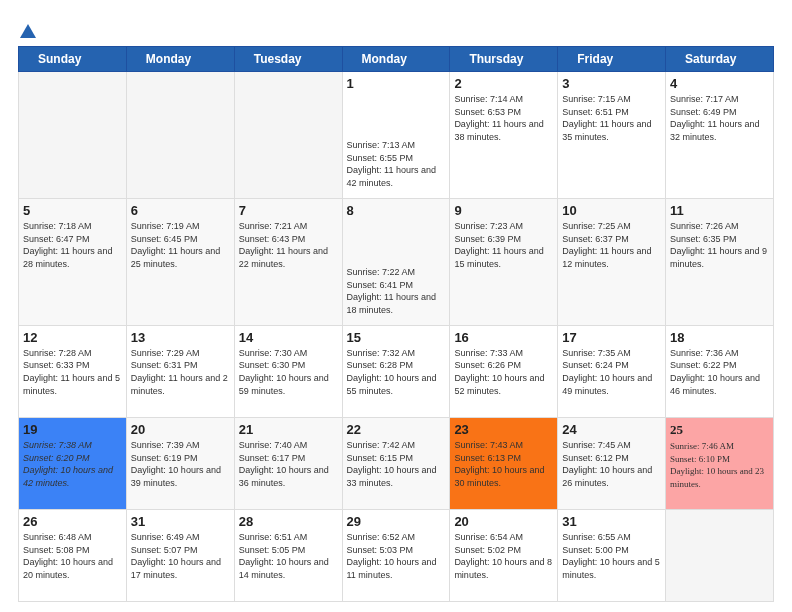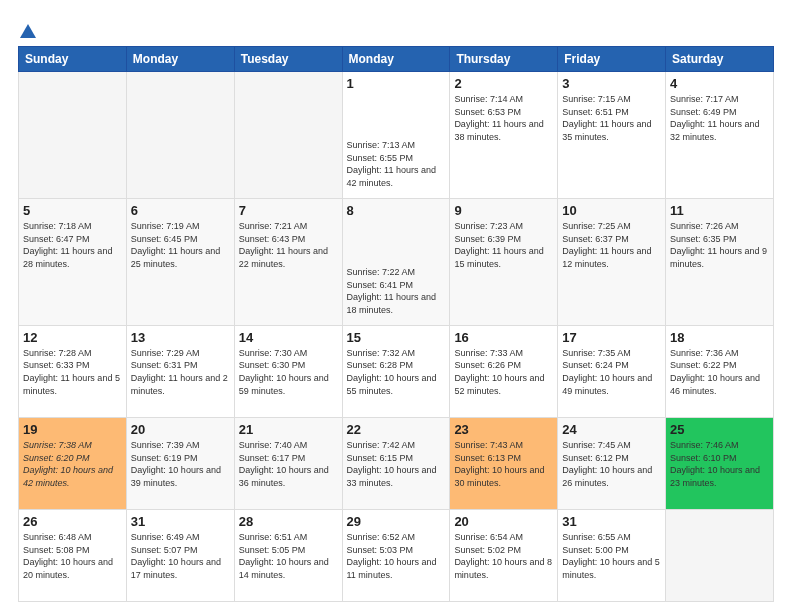--- a/index.html
+++ b/index.html
@@ -49,21 +49,21 @@
       border: 1px solid #ccc;
       border-collapse: collapse;
       width: 100%;
       table-layout: fixed;
     }
     .calendar th {
       background: #2563b0;
       color: #fff;
       font-size: 12px;
       font-weight: bold;
-      padding: 5px 6px;
+      padding: 5px 19px;
       text-align: left;
       border: 1px solid #1e50a0;
     }
     .calendar td {
       vertical-align: top;
       border: 1px solid #ddd;
       padding: 4px 4px 3px 4px;
       font-size: 9.5px;
       color: #333;
       height: 88px;
@@ -235,21 +235,21 @@
 Daylight: 10 hours and 49 minutes.</div>
           </td>
           <td>
             <span class="day-number">18</span>
             <div class="day-info" style="white-space: pre-line;">Sunrise: 7:36 AM
 Sunset: 6:22 PM
 Daylight: 10 hours and 46 minutes.</div>
           </td>
         </tr>
         <tr>
-          <td style="background: #fdba74;">
+          <td style="background: #3b82f6;">
             <span class="day-number">19</span>
             <div class="day-info" style="white-space: pre-line; font-style: italic;">Sunrise: 7:38 AM
 Sunset: 6:20 PM
 Daylight: 10 hours and 42 minutes.</div>
           </td>
           <td style="background: rgb(248, 248, 248);">
             <span class="day-number">20</span>
             <div class="day-info" style="white-space: pre-line;">Sunrise: 7:39 AM
 Sunset: 6:19 PM
 Daylight: 10 hours and 39 minutes.</div>
@@ -259,33 +259,33 @@
             <div class="day-info" style="white-space: pre-line;">Sunrise: 7:40 AM
 Sunset: 6:17 PM
 Daylight: 10 hours and 36 minutes.</div>
           </td>
           <td style="background: rgb(248, 248, 248);">
             <span class="day-number">22</span>
             <div class="day-info" style="white-space: pre-line;">Sunrise: 7:42 AM
 Sunset: 6:15 PM
 Daylight: 10 hours and 33 minutes.</div>
           </td>
-          <td style="background: #fdba74;">
+          <td style="background: #f97316;">
             <span class="day-number">23</span>
             <div class="day-info" style="white-space: pre-line;">Sunrise: 7:43 AM
 Sunset: 6:13 PM
 Daylight: 10 hours and 30 minutes.</div>
           </td>
           <td style="background: rgb(248, 248, 248);">
             <span class="day-number">24</span>
             <div class="day-info" style="white-space: pre-line;">Sunrise: 7:45 AM
 Sunset: 6:12 PM
 Daylight: 10 hours and 26 minutes.</div>
           </td>
-          <td style="background: #22c55e;">
+          <td style="background: #fca5a5; font-family: Liberation Serif, serif;">
             <span class="day-number">25</span>
             <div class="day-info" style="white-space: pre-line;">Sunrise: 7:46 AM
 Sunset: 6:10 PM
 Daylight: 10 hours and 23 minutes.</div>
           </td>
         </tr>
         <tr>
           <td>
             <span class="day-number">26</span>
             <div class="day-info" style="white-space: pre-line;">Sunrise: 6:48 AM

